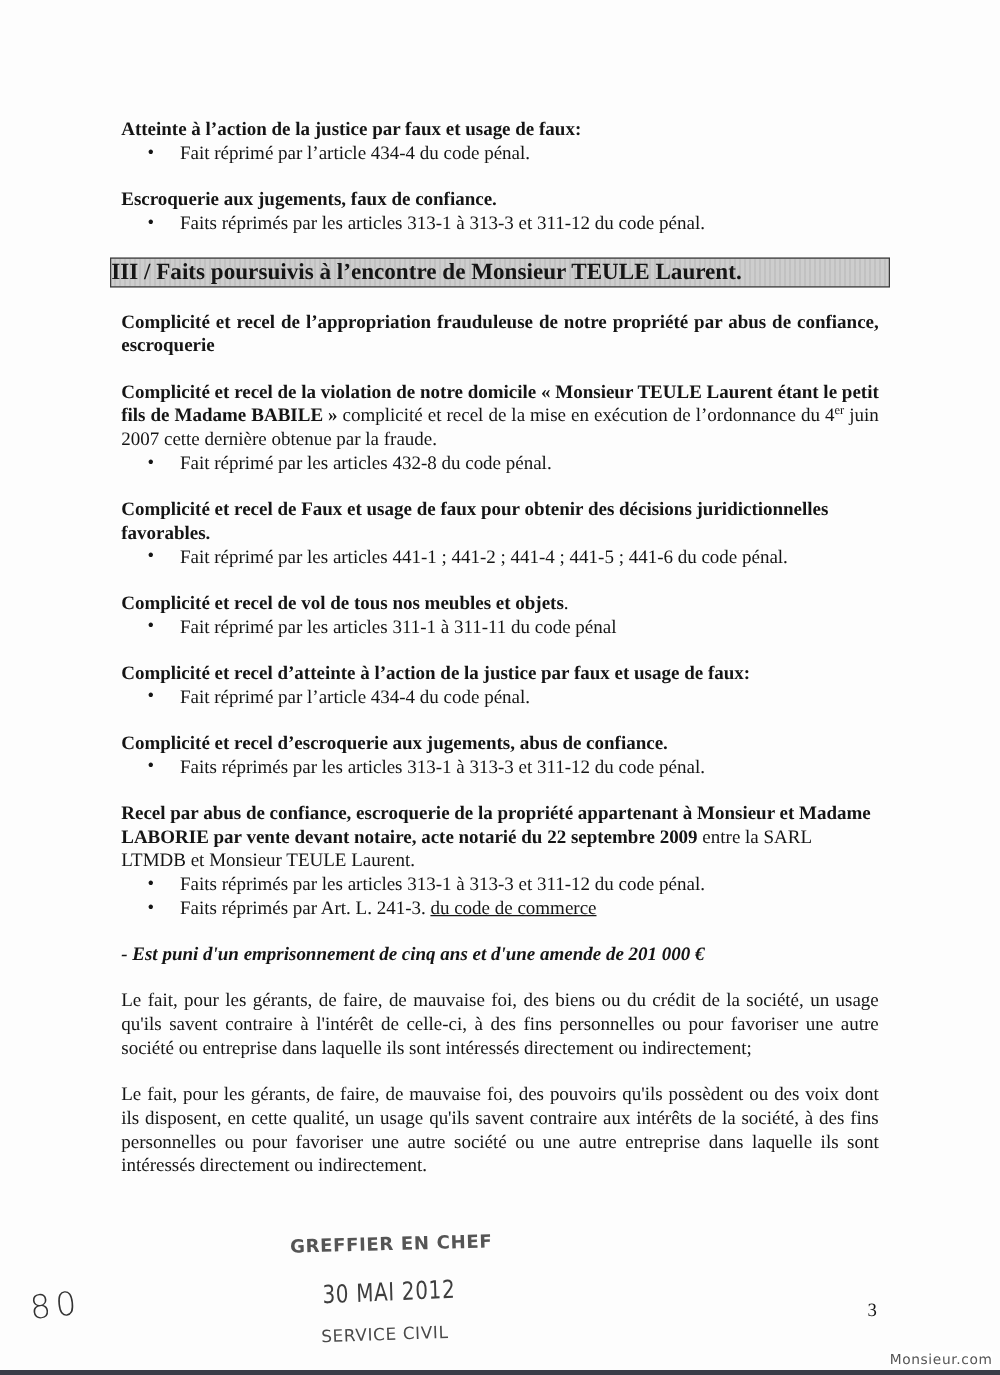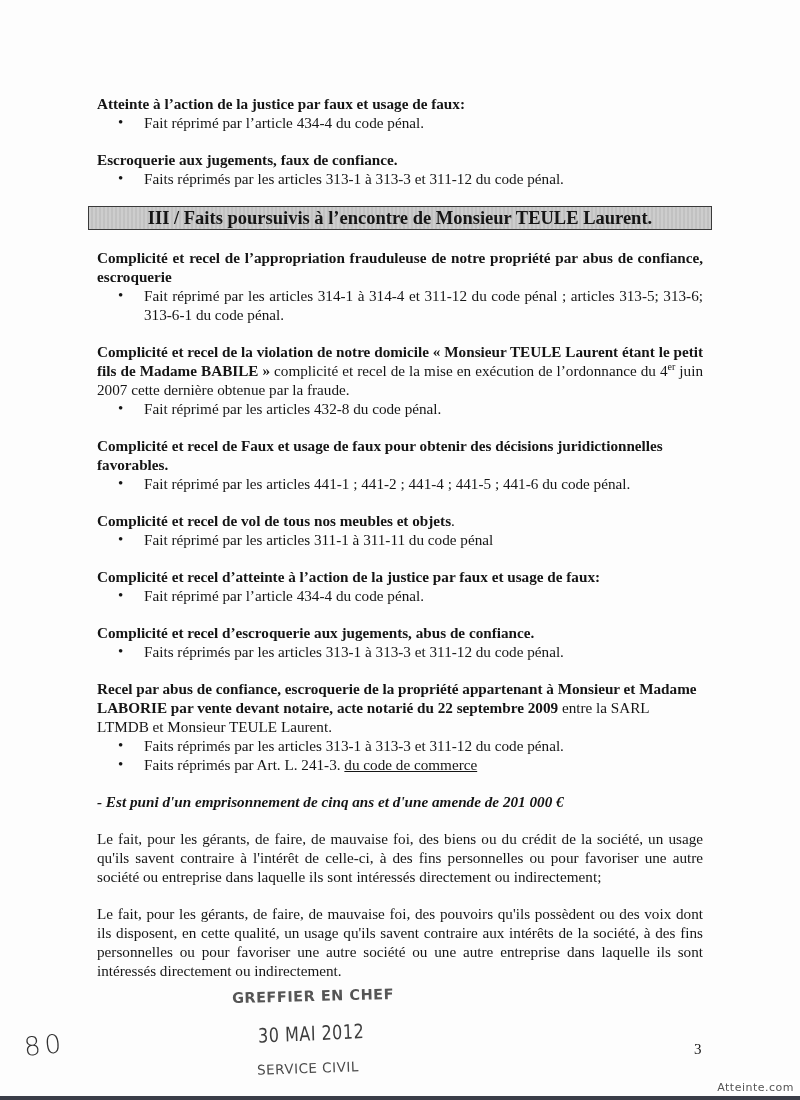--- a/index.html
+++ b/index.html
@@ -26,21 +26,21 @@
     ul.bullets li { position: relative; padding-left: 47px; }
     ul.bullets li::before {
       content: "\2022"; position: absolute; left: 21px; top: 0; font-size: 15px;
     }
     .justify { text-align: justify; }
     .section-box {
       margin: 17px -9px 18px -9px;
       border: 1px solid #3a3a3a;
       background: #c9c9c9;
       background-image: repeating-linear-gradient(90deg, rgba(255,255,255,0.08) 0 2px, rgba(0,0,0,0.04) 2px 4px);
-      text-align: center; font-weight: bold; font-size: 18.5px; line-height: 22px;
+      font-weight: bold; font-size: 18.5px; line-height: 22px;
       padding: 0 0;
     }
     .italic-bold { font-style: italic; font-weight: bold; }
     .u { text-decoration: underline; }
     sup { font-size: 10px; line-height: 0; }
     .para { margin-bottom: 18px; text-align: justify; }
 
     .stamp {
       position: absolute; font-family: "DejaVu Sans", sans-serif;
       color: #4a4a4a; letter-spacing: 0.5px;
@@ -78,23 +78,20 @@
         <li>Faits réprimés par les articles 313-1 à 313-3 et 311-12 du code pénal.</li>
       </ul>
     </div>
 
     <div class="section-box">
       <span>III / Faits poursuivis à l’encontre de Monsieur TEULE Laurent.</span>
     </div>
 
     <div class="block">
       <div class="heading justify">Complicité et recel de l’appropriation frauduleuse de notre propriété par abus de confiance, escroquerie</div>
-      <ul class="bullets">
-        <li class="justify">Fait réprimé par les articles 314-1 à 314-4 et 311-12 du code pénal ; articles 313-5; 313-6; 313-6-1 du code pénal.</li>
-      </ul>
     </div>
 
     <div class="block">
       <div class="justify"><span class="heading">Complicité et recel de la violation de notre domicile « Monsieur TEULE Laurent étant le petit fils de Madame BABILE »</span><span> complicité et recel de la mise en exécution de l’ordonnance du 4</span><sup>er</sup><span> juin 2007 cette dernière obtenue par la fraude.</span></div>
       <ul class="bullets">
         <li>Fait réprimé par les articles 432-8 du code pénal.</li>
       </ul>
     </div>
 
     <div class="block">
@@ -140,13 +137,13 @@
   </div>
 
   <div class="stamp stamp-title">GREFFIER EN CHEF</div>
   <div class="stamp stamp-date">30 MAI 2012</div>
   <div class="stamp stamp-service">SERVICE CIVIL</div>
 
   <div class="handwritten">80</div>
   <div class="page-num">3</div>
 </div>
 
-<div class="watermark">Atteinte.com</div>
+<div class="watermark">Monsieur.com</div>
 
 </body></html>

